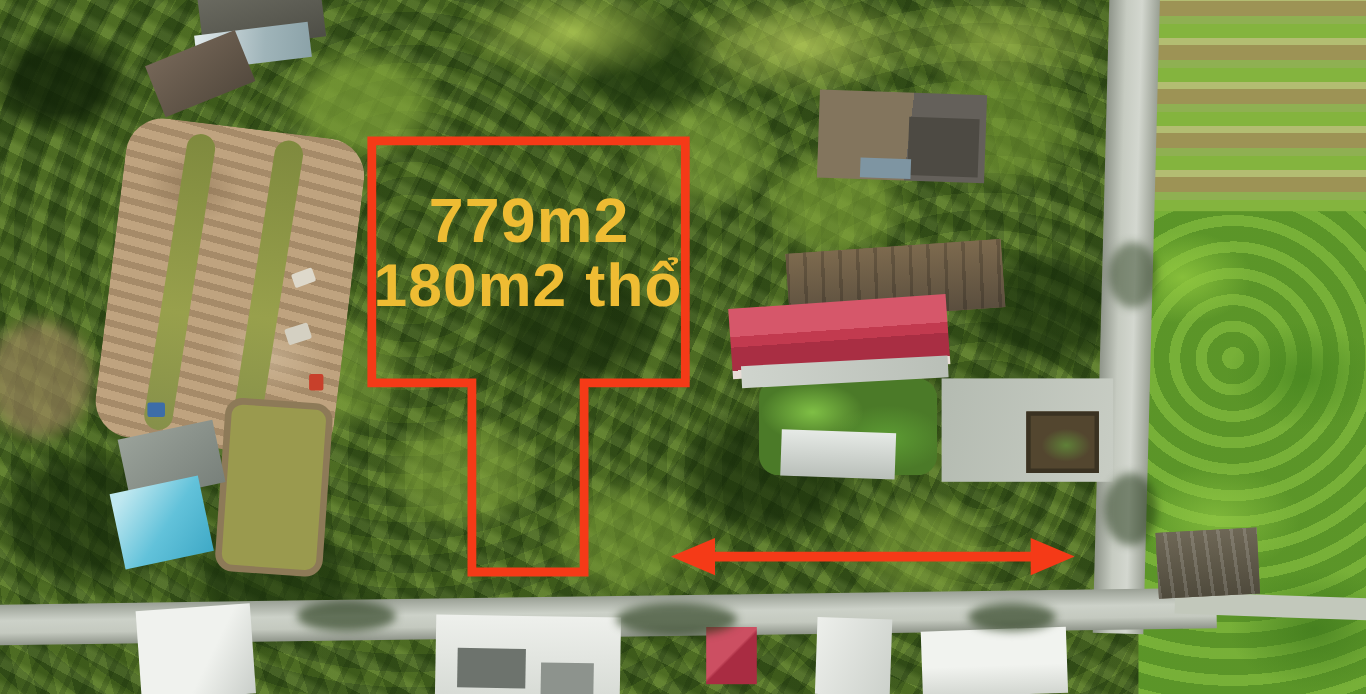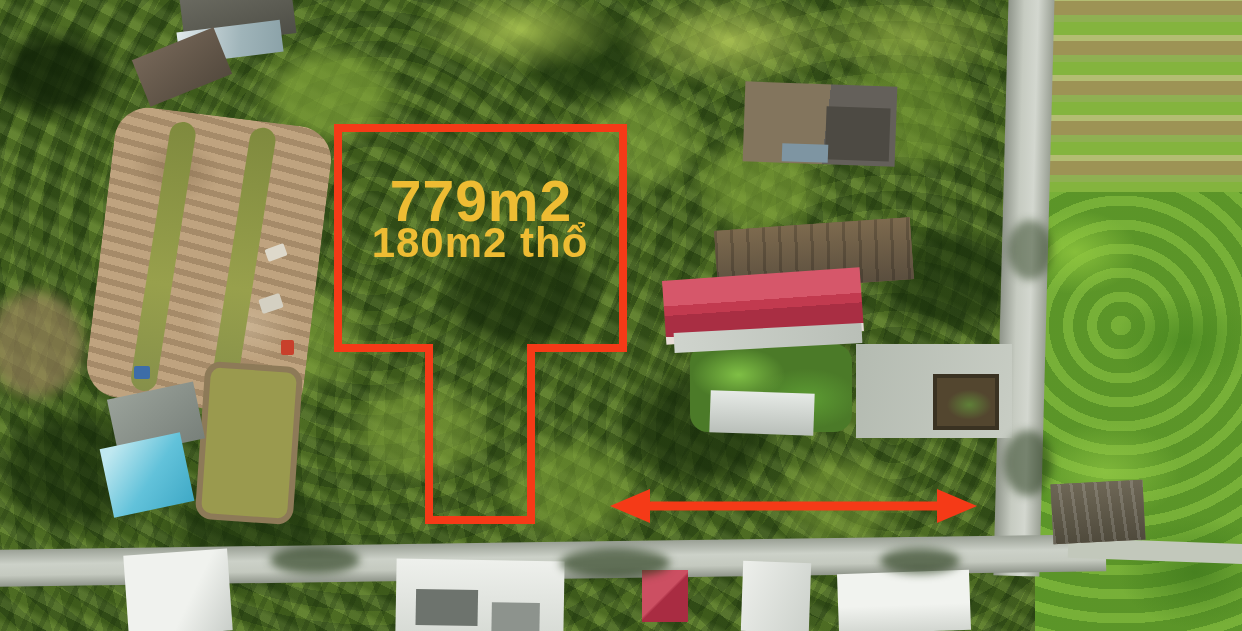--- a/index.html
+++ b/index.html
@@ -151,21 +151,21 @@
     background:linear-gradient(#f1f3ef 55%,#d2d6d0);}
   .h-hut-r{left:1052px;top:482px;width:92px;height:60px;transform:rotate(-3deg);
     background-color:#6e6756;
     background-image:repeating-linear-gradient(85deg, rgba(255,255,255,.14) 0 3px, rgba(0,0,0,0) 3px 12px),
       linear-gradient(#6e6756,#4f4a3c);}
 
   
   .overlay{left:0;top:0;width:1242px;height:631px;pointer-events:none;}
   .lbl{text-align:center;font-weight:600;line-height:1;pointer-events:none;white-space:nowrap;}
   .lbl-area1{left:340px;top:173px;width:282px;font-size:57px;letter-spacing:1px;}
-  .lbl-area2{left:330px;top:222px;width:300px;font-size:42px;letter-spacing:1px;}
+  .lbl-area2{left:330px;top:232px;width:300px;font-size:55px;letter-spacing:1px;}
   .lbl-30m{left:707px;top:432px;width:200px;font-size:70px;letter-spacing:2px;}
 </style>
 </head>
 <body>
 
 <div class="scene">
 
   <div class="canopy"></div>
   <div class="banana"></div>
   <div class="dirt-left"></div>

